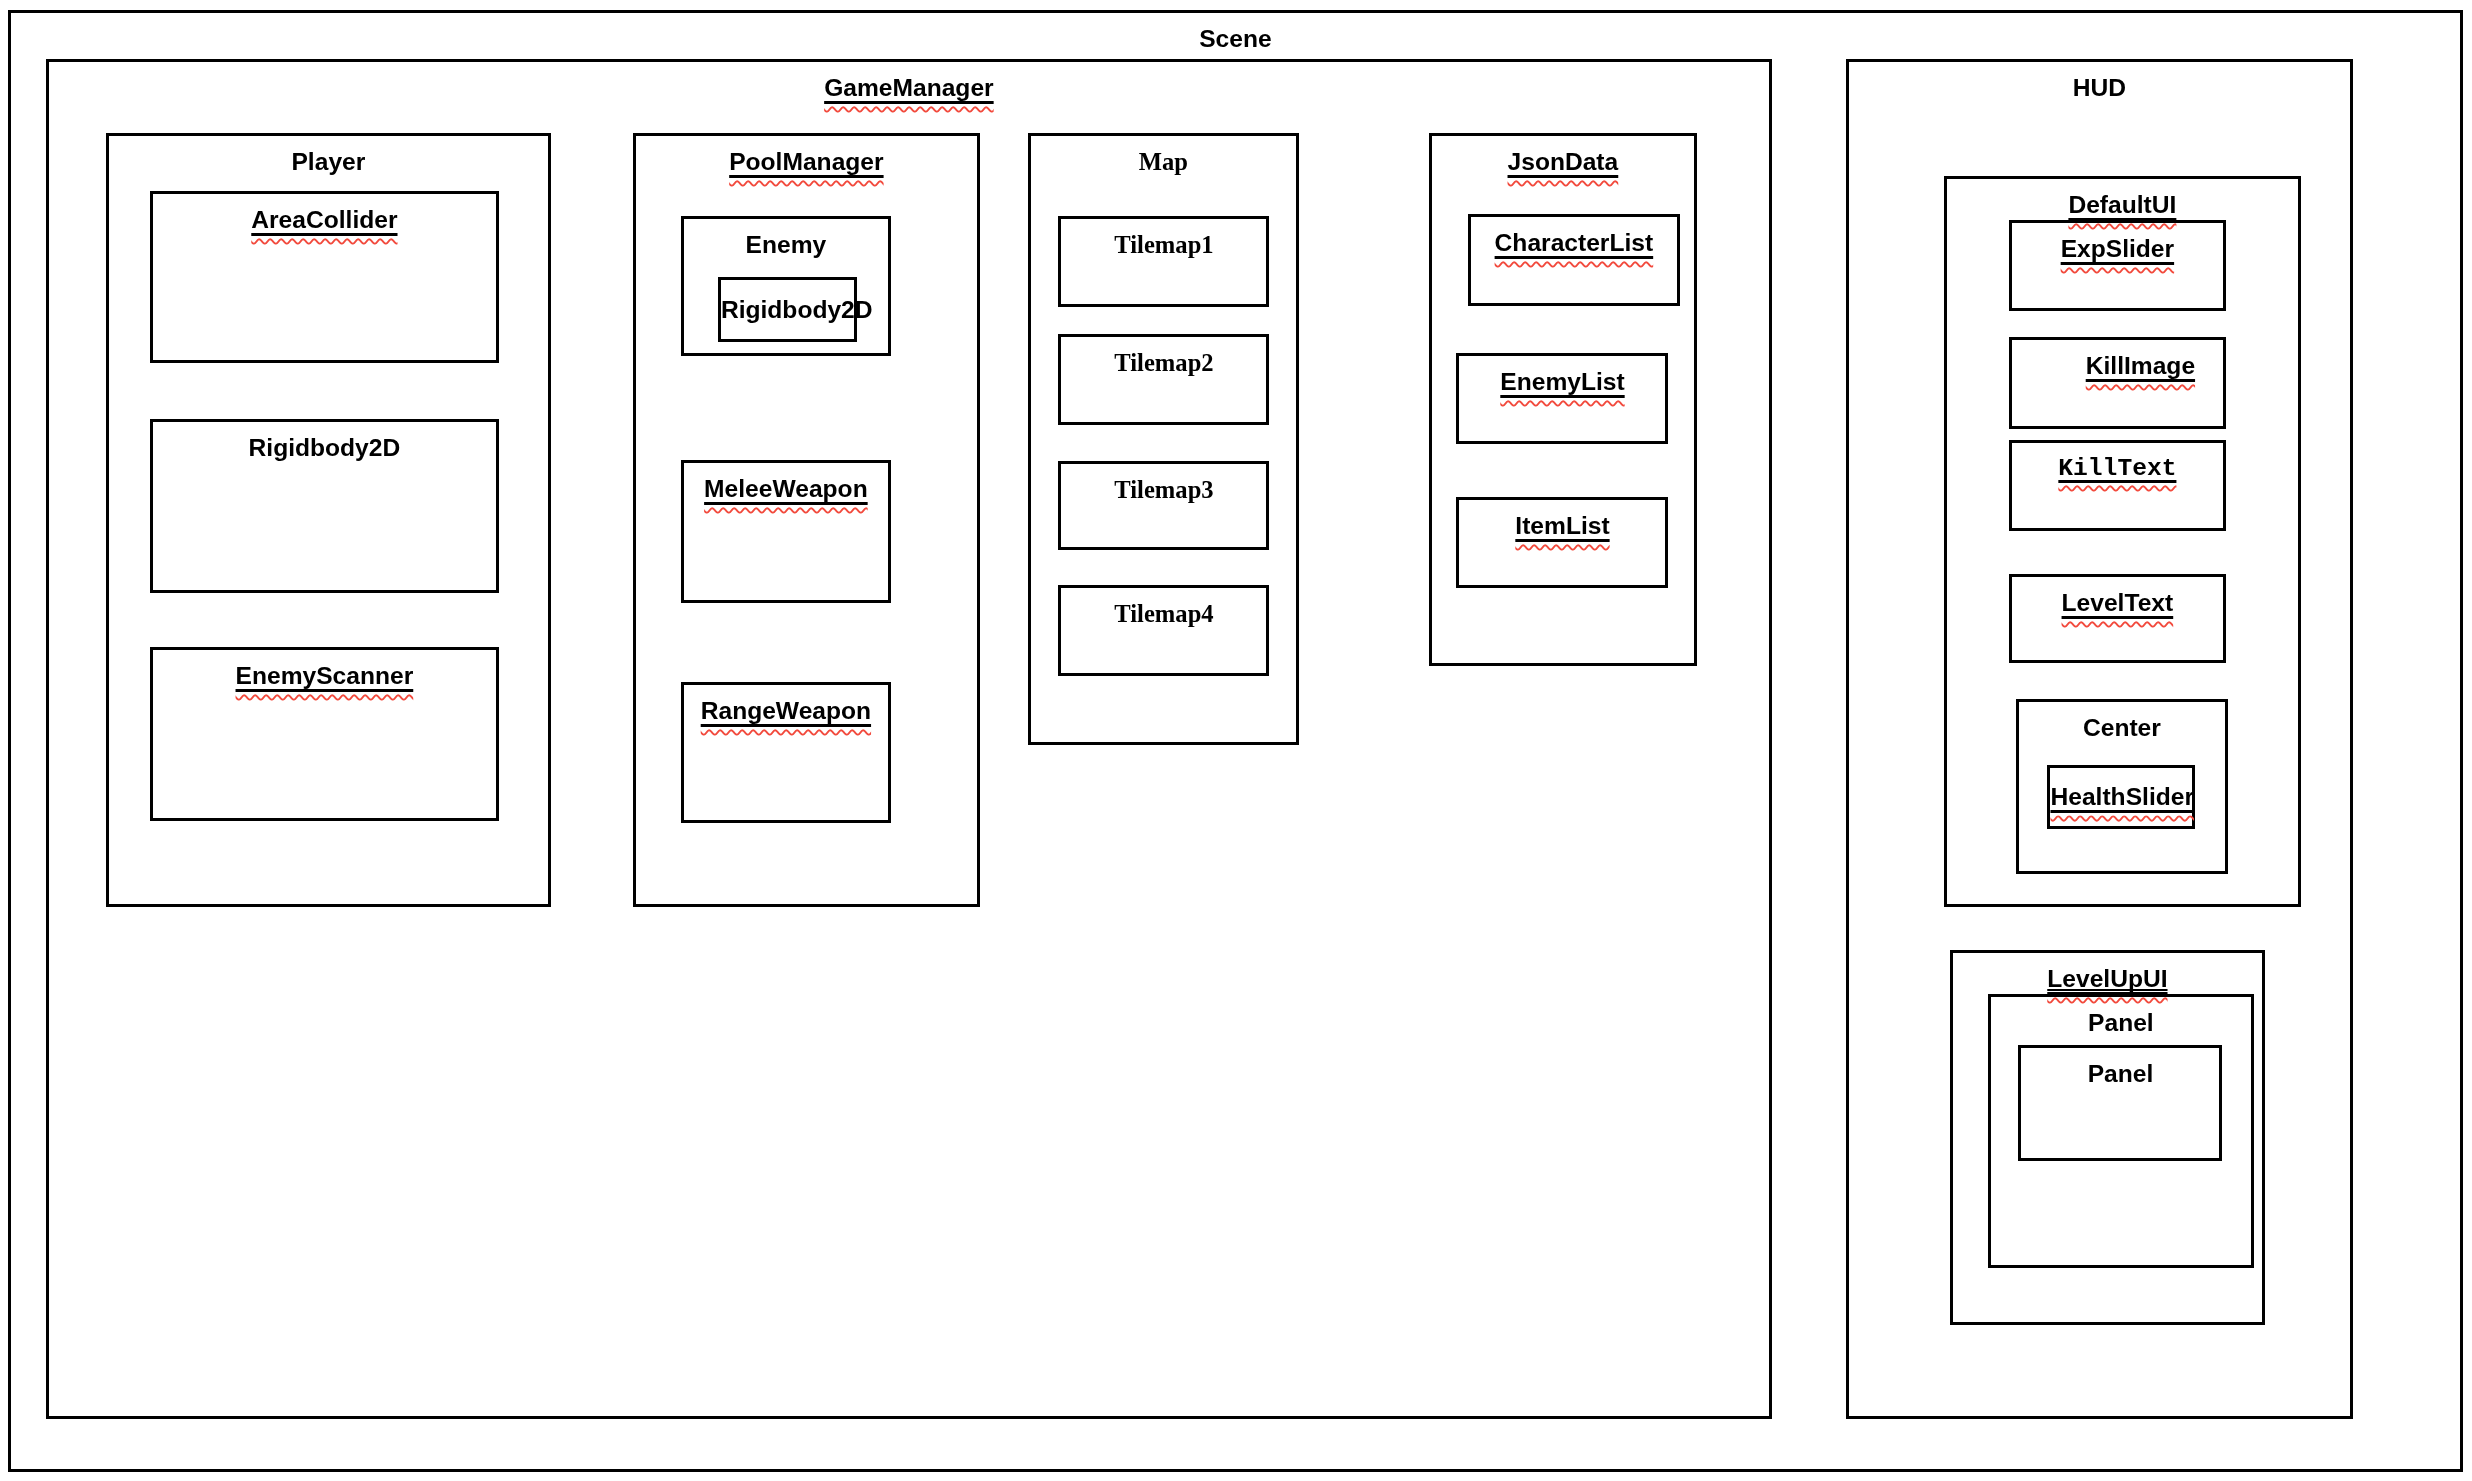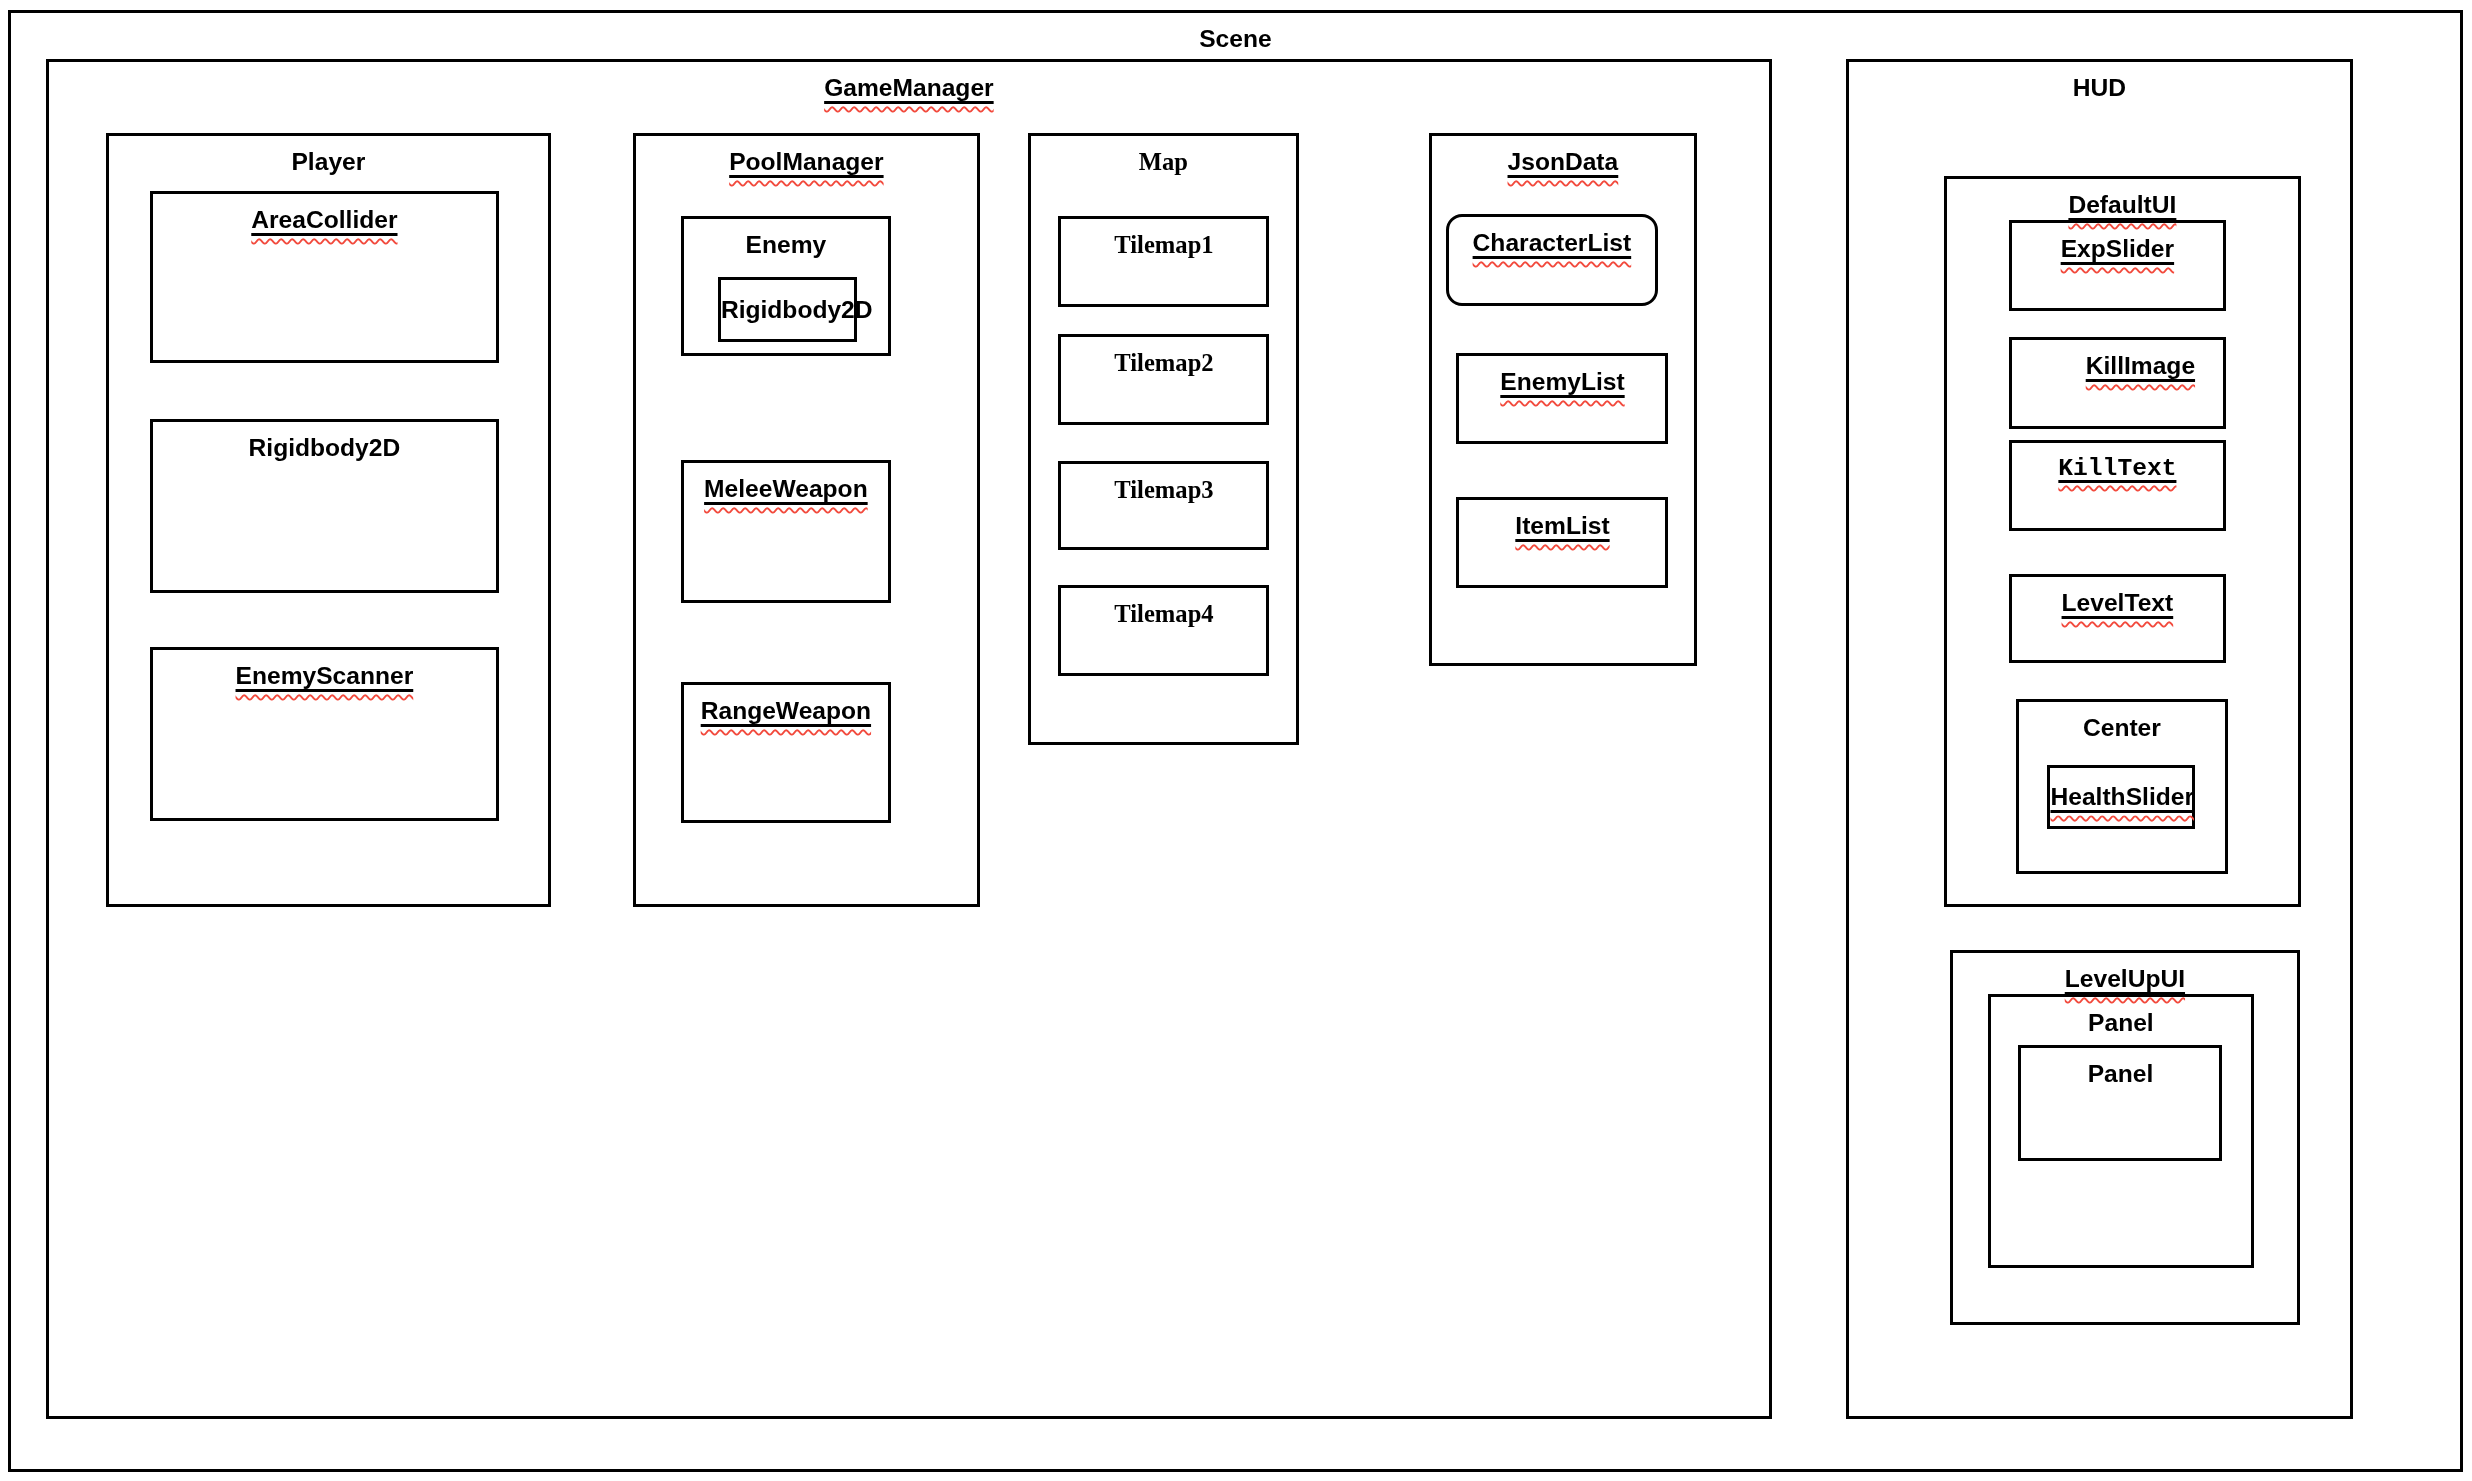--- a/index.html
+++ b/index.html
@@ -116,21 +116,21 @@
           <div class="lbl"><span class="txt"><span class="sq">Tilemap3</span></span></div>
         </div>
         <div class="box" style="left:27.6px; top:449px; width:211px; height:91px;">
           <div class="lbl"><span class="txt"><span class="sq">Tilemap4</span></span></div>
         </div>
       </div>
 
       <div class="box" style="left:1380px; top:71px; width:268px; height:533px;">
         <div class="lbl u"><span class="txt"><span class="sq">JsonData</span></span></div>
 
-        <div class="box" style="left:14px; top:78px; width:212px; height:92px;border-radius:16px;">
+        <div class="box" style="left:36px; top:78px; width:212px; height:92px;">
           <div class="lbl u"><span class="txt"><span class="sq">CharacterList</span></span></div>
         </div>
         <div class="box" style="left:24.6px; top:217px; width:212px; height:91px;">
           <div class="lbl u"><span class="txt"><span class="sq">EnemyList</span></span></div>
         </div>
         <div class="box" style="left:24.6px; top:361px; width:212px; height:91px;">
           <div class="lbl u"><span class="txt"><span class="sq">ItemList</span></span></div>
         </div>
       </div>
     </div>
@@ -155,21 +155,21 @@
         </div>
 
         <div class="box" style="left:69px; top:520px; width:212px; height:175px;">
           <div class="lbl"><span class="txt"><span class="sq">Center</span></span></div>
           <div class="box vcenter" style="left:28.6px; top:63px; width:148px; height:64px;">
             <div class="lbl u"><span class="txt"><span class="sq">HealthSlider</span></span></div>
           </div>
         </div>
       </div>
 
-      <div class="box" style="left:101px; top:888px; width:350px; height:375px;">
+      <div class="box" style="left:101px; top:888px; width:315px; height:375px;text-decoration:underline;">
         <div class="lbl u"><span class="txt"><span class="sq">LevelUpUI</span></span></div>
 
         <div class="box" style="left:35px; top:41px; width:266px; height:274px;">
           <div class="lbl"><span class="txt"><span class="sq">Panel</span></span></div>
 
           <div class="box" style="left:27.6px; top:48px; width:204px; height:116px;">
             <div class="lbl"><span class="txt"><span class="sq">Panel</span></span></div>
           </div>
         </div>
       </div>

